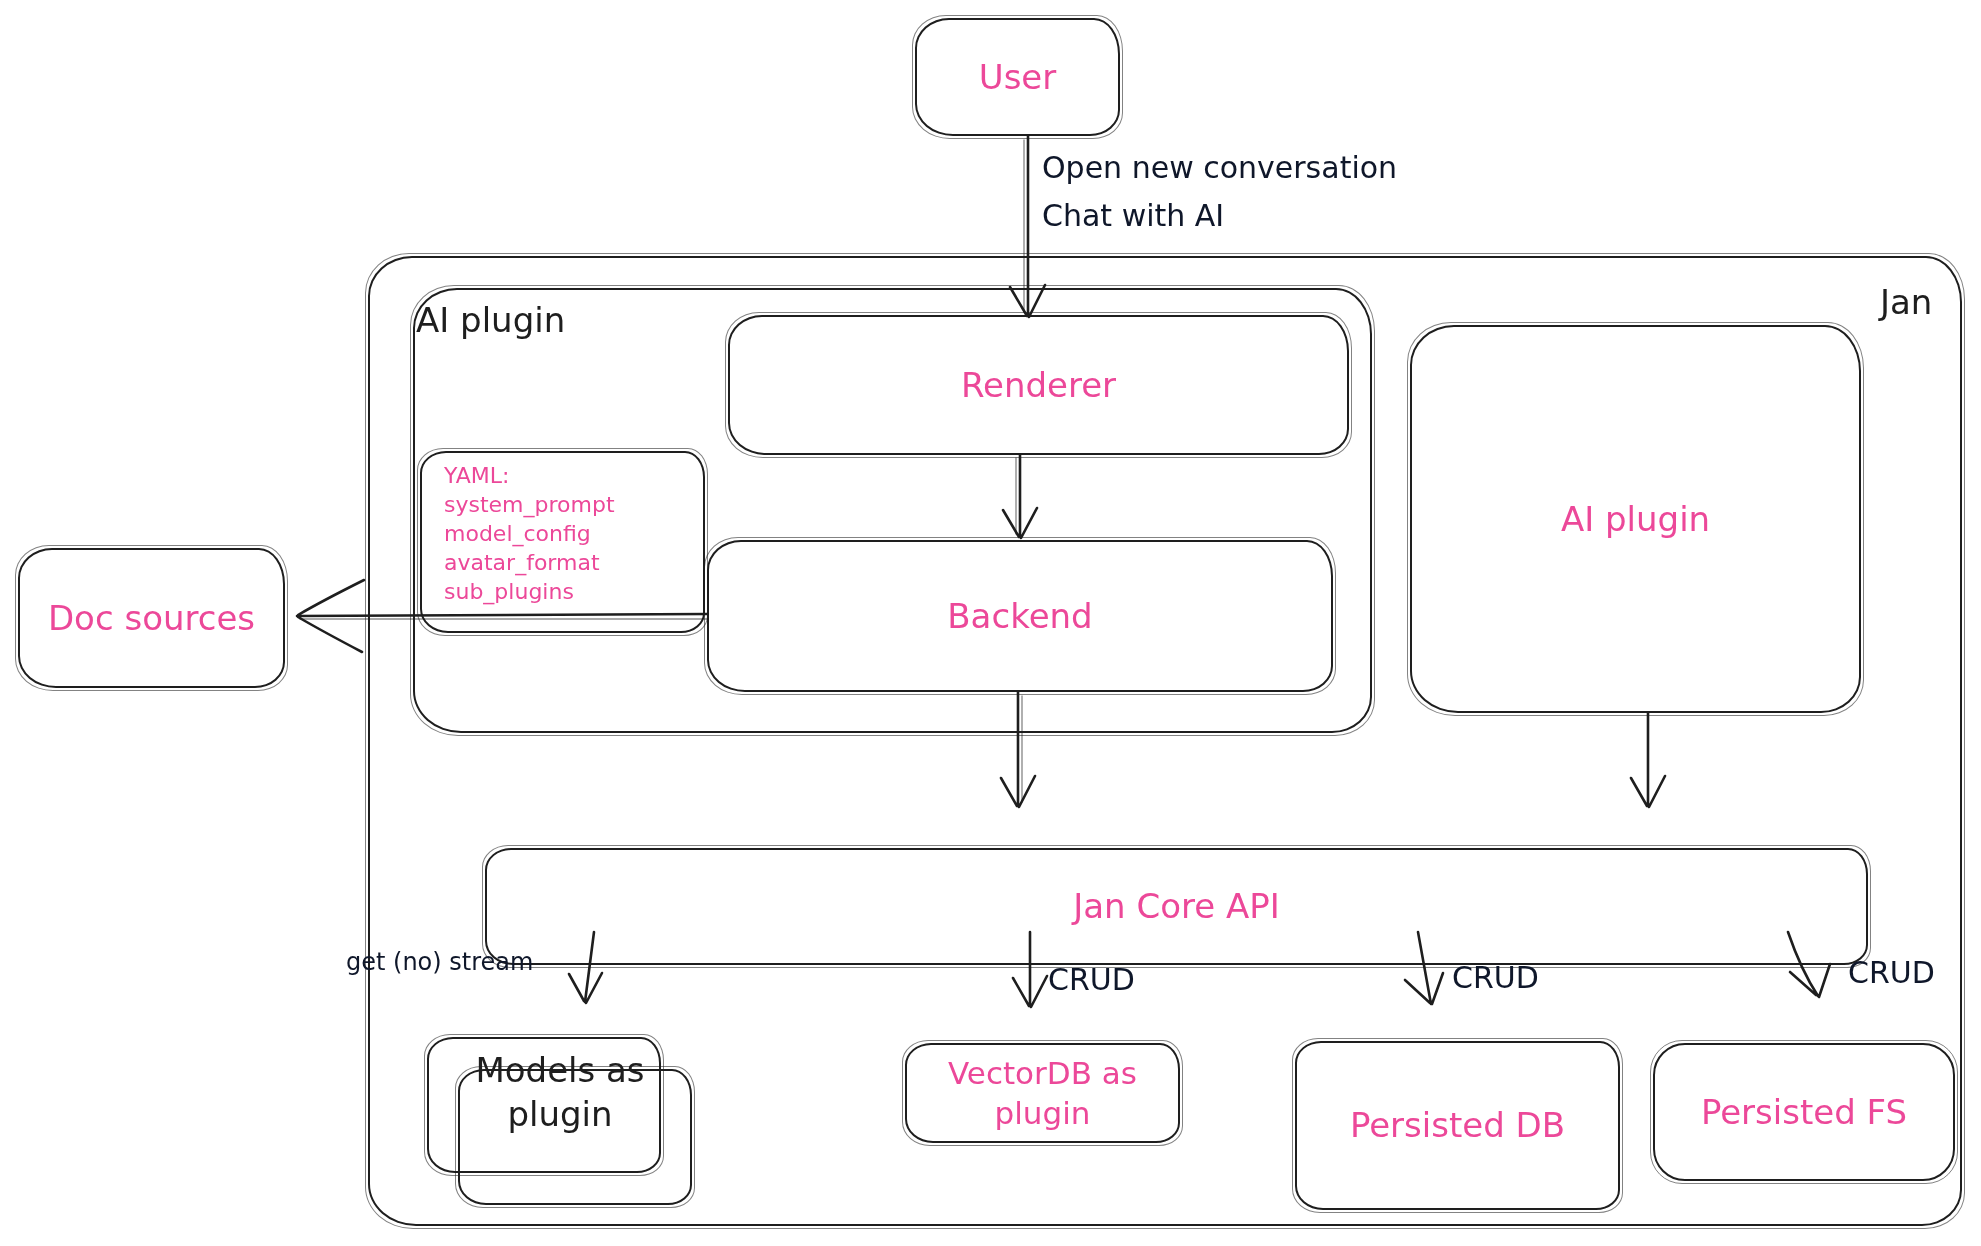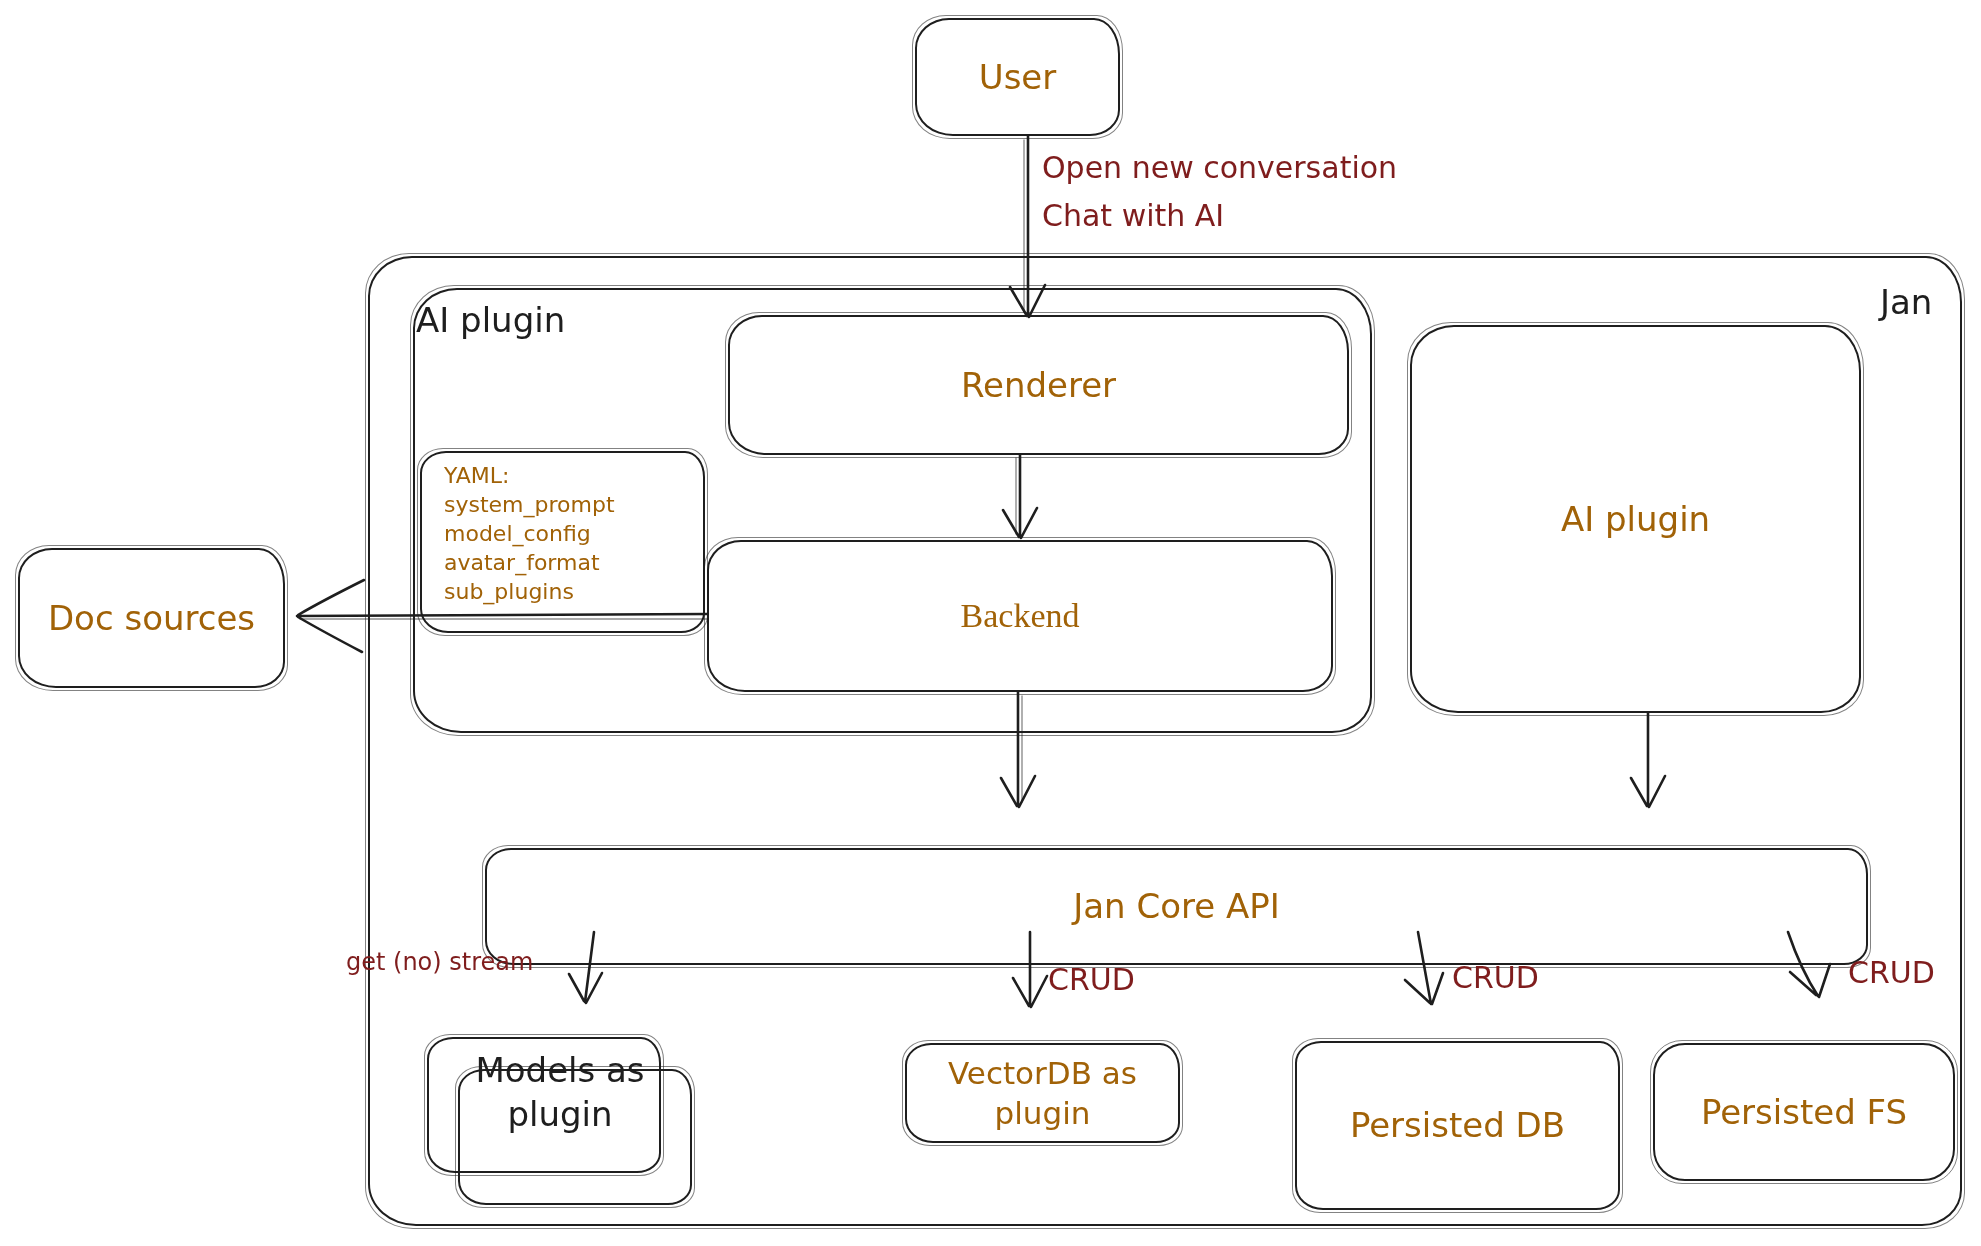--- a/index.html
+++ b/index.html
@@ -3,36 +3,36 @@
 <meta charset="utf-8">
 <style>
   html,body{margin:0;padding:0;background:#ffffff;}
   .canvas{
     position:relative;width:1981px;height:1246px;background:#ffffff;
     font-family:"DejaVu Sans",sans-serif;color:#1e1e1e;overflow:hidden;
   }
   .node{
     position:absolute;border:2.6px solid #1e1e1e;background:#ffffff;
     display:flex;align-items:center;justify-content:center;text-align:center;
-    box-sizing:border-box;color:#a16207;
+    box-sizing:border-box;color:#ec4899;
   }
   
   .node::before{
     content:"";position:absolute;inset:-5px;border:1.6px solid rgba(30,30,30,.55);
     border-radius:inherit;pointer-events:none;
   }
   .r1{border-radius:34px 26px 30px 38px / 30px 36px 26px 32px;}
   .r2{border-radius:44px 36px 40px 48px / 40px 46px 36px 42px;}
   .r3{border-radius:26px 20px 24px 28px / 22px 26px 20px 24px;margin-top:33px;}
   .label-lg{font-size:34px;line-height:1.25;}
   .label-md{font-size:31px;line-height:1.3;}
   .container-label{
     position:absolute;font-size:34px;color:#1e1e1e;white-space:nowrap;
   }
-  .edge-label{position:absolute;font-size:30px;color:#7f1d1d;white-space:nowrap;}
+  .edge-label{position:absolute;font-size:30px;color:#0f172a;white-space:nowrap;}
   .yaml-lines{font-size:22px;line-height:29px;text-align:left;width:100%;padding-left:22px;}
   svg.edges{position:absolute;left:0;top:0;pointer-events:none;}
   svg.edges path{stroke:#1e1e1e;stroke-width:2.6;fill:none;stroke-linecap:round;}
   svg.edges path.ghost{stroke:rgba(30,30,30,.5);stroke-width:1.4;}
 </style>
 </head>
 <body>
 
 <div class="canvas">
 
@@ -58,21 +58,21 @@
   <div class="node r3" style="left:420px;top:418px;width:285px;height:182px;align-items:flex-start;">
     <div class="yaml-lines" style="padding-top:8px;">
       <div>YAML:</div>
       <div>system_prompt</div>
       <div>model_config</div>
       <div>avatar_format</div>
       <div>sub_plugins</div>
     </div>
   </div>
 
-  <div class="node r1 label-lg" style="left:707px;top:540px;width:626px;height:152px;font-family:Liberation Serif, serif;">
+  <div class="node r1 label-lg" style="left:707px;top:540px;width:626px;height:152px;">
     <span>Backend</span>
   </div>
 
   <div class="node r1 label-lg" style="left:18px;top:548px;width:267px;height:140px;">
     <span>Doc sources</span>
   </div>
 
   <div class="node r2 label-lg" style="left:1410px;top:325px;width:451px;height:388px;">
     <span>AI plugin</span>
   </div>

